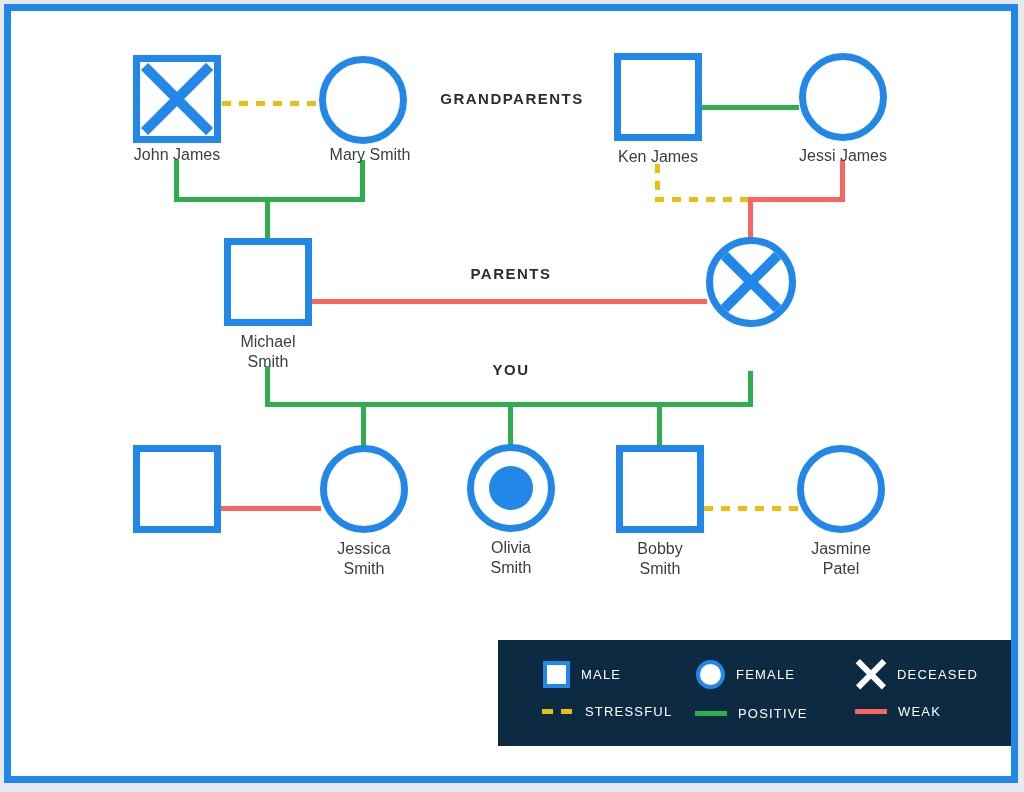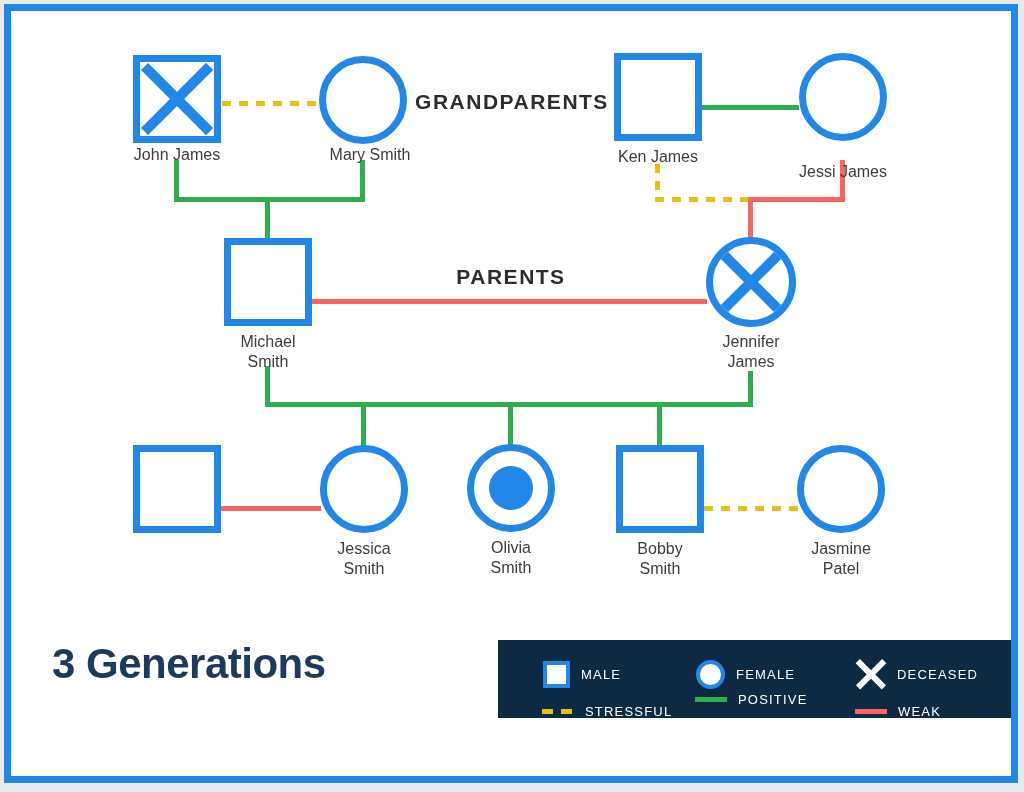--- a/index.html
+++ b/index.html
@@ -19,37 +19,37 @@
   .xbar.a{transform:translate(-50%,-50%) rotate(45deg);}
   .xbar.b{transform:translate(-50%,-50%) rotate(-45deg);}
   .square-x .xbar{width:124%;}
   .circle-x .xbar{width:100%;}
   .dot{position:absolute;left:50%;top:50%;width:44px;height:44px;border-radius:50%;
        background:var(--blue);transform:translate(-50%,-50%);}
 
   
   .name{position:absolute;width:160px;text-align:center;font-size:16px;line-height:20px;
         color:var(--name-text);white-space:pre-line;}
-  .section-label{position:absolute;width:200px;text-align:center;font-size:21px;font-weight:bold;
+  .section-label{position:absolute;width:200px;text-align:center;font-size:15px;font-weight:bold;
         letter-spacing:1.5px;color:var(--section-text);}
 
   
   .line{position:absolute;}
   .h{height:5px;} .v{width:5px;}
   .green{background:var(--green);}
   .red{background:var(--red);}
   .yellow-h{background:repeating-linear-gradient(90deg,var(--yellow) 0 9px,transparent 9px 17px);}
   .yellow-v{background:repeating-linear-gradient(180deg,var(--yellow) 0 9px,transparent 9px 17px);}
 
   
   .title{position:absolute;left:52px;top:638px;font-size:42px;line-height:51px;font-weight:800;
          color:var(--title);letter-spacing:-0.5px;}
 
   
-  .legend{position:absolute;left:498px;top:640px;width:513px;height:78px;background:var(--legend-bg);}
+  .legend{position:absolute;left:498px;top:640px;width:513px;height:106px;background:var(--legend-bg);}
   .legend-item{position:absolute;display:flex;align-items:center;gap:11px;height:30px;}
   .legend-label{color:#ffffff;font-size:13px;letter-spacing:1.2px;white-space:nowrap;}
   .lg-male{width:27px;height:27px;background:#fff;border:4px solid var(--blue);}
   .lg-female{width:29px;height:29px;background:#fff;border:4px solid var(--blue);border-radius:50%;}
   .lg-x{position:relative;width:30px;height:30px;}
   .lg-x span{position:absolute;left:50%;top:50%;width:37px;height:5.5px;background:#fff;}
   .lg-x .a{transform:translate(-50%,-50%) rotate(45deg);}
   .lg-x .b{transform:translate(-50%,-50%) rotate(-45deg);}
   .lg-line{width:32px;height:5px;}
   .lg-stress{background:repeating-linear-gradient(90deg,var(--yellow) 0 11px,transparent 11px 19px);}
@@ -57,20 +57,21 @@
   .lg-weak{background:var(--red);}
 </style>
 </head>
 <body>
 
 <div class="page">
   <div class="frame"></div>
 
   <div class="section-label" style="left:412px;top:90px">GRANDPARENTS</div>
   <div class="section-label" style="left:411px;top:265px">PARENTS</div>
+  <div class="section-label" style="left:411px;top:361px">YOU</div>
 
   <div class="line h yellow-h" style="left:222px;top:101px;width:97px"></div>
   <div class="line h green" style="left:702px;top:105px;width:97px"></div>
   <div class="line v green" style="left:174px;top:160px;height:40px"></div>
   <div class="line v green" style="left:360px;top:160px;height:40px"></div>
   <div class="line h green" style="left:174px;top:197px;width:191px"></div>
   <div class="line v green" style="left:265px;top:197px;height:43px"></div>
   <div class="line v yellow-v" style="left:655px;top:164px;height:37px"></div>
   <div class="line h yellow-h" style="left:655px;top:197px;width:95px"></div>
   <div class="line v red" style="left:840px;top:160px;height:42px"></div>
@@ -92,32 +93,30 @@
   </div>
   <div class="name" style="left:97px;top:145px">John James</div>
 
   <div class="person female" style="left:319px;top:56px;width:88px;height:88px"></div>
   <div class="name" style="left:290px;top:145px">Mary Smith</div>
 
   <div class="person male" style="left:614px;top:53px;width:88px;height:88px"></div>
   <div class="name" style="left:578px;top:147px">Ken James</div>
 
   <div class="person female" style="left:799px;top:53px;width:88px;height:88px"></div>
-  <div class="name" style="left:763px;top:162px">Jessi James</div>
+  <div class="name" style="left:763px;top:146px">Jessi James</div>
 
   <div class="person male" style="left:224px;top:238px;width:88px;height:88px"></div>
   <div class="name" style="left:188px;top:332px">Michael
 Smith</div>
 
   <div class="person female circle-x" style="left:706px;top:237px;width:90px;height:90px">
     <div class="xbar a"></div>
     <div class="xbar b"></div>
   </div>
-  <div class="name" style="left:671px;top:332px">Jennifer
-James</div>
 
   <div class="person male" style="left:133px;top:445px;width:88px;height:88px"></div>
 
   <div class="person female" style="left:320px;top:445px;width:88px;height:88px"></div>
   <div class="name" style="left:284px;top:539px">Jessica
 Smith</div>
 
   <div class="person female" style="left:467px;top:444px;width:88px;height:88px">
     <div class="dot"></div>
   </div>
@@ -126,21 +125,20 @@
 
   <div class="person male" style="left:616px;top:445px;width:88px;height:88px"></div>
   <div class="name" style="left:580px;top:539px">Bobby
 Smith</div>
 
   <div class="person female" style="left:797px;top:445px;width:88px;height:88px"></div>
   <div class="name" style="left:761px;top:539px">Jasmine
 Patel</div>
 
   <div class="title">
-    <div>3 Generations</div>
   </div>
 
   <div class="legend">
     <div class="legend-item" style="left:45px;top:19px">
       <div class="lg-male"></div>
       <div class="legend-label">MALE</div>
     </div>
     <div class="legend-item" style="left:198px;top:19px">
       <div class="lg-female"></div>
       <div class="legend-label">FEMALE</div>
@@ -149,21 +147,21 @@
       <div class="lg-line lg-stress"></div>
       <div class="legend-label">STRESSFUL</div>
     </div>
     <div class="legend-item" style="left:358px;top:19px">
       <div class="lg-x">
           <span class="a"></span>
           <span class="b"></span>
         </div>
       <div class="legend-label">DECEASED</div>
     </div>
-    <div class="legend-item" style="left:197px;top:44px">
+    <div class="legend-item" style="left:197px;top:58px">
       <div class="lg-line lg-pos"></div>
       <div class="legend-label">POSITIVE</div>
     </div>
     <div class="legend-item" style="left:357px;top:56px">
       <div class="lg-line lg-weak"></div>
       <div class="legend-label">WEAK</div>
     </div>
   </div>
 </div>
 

